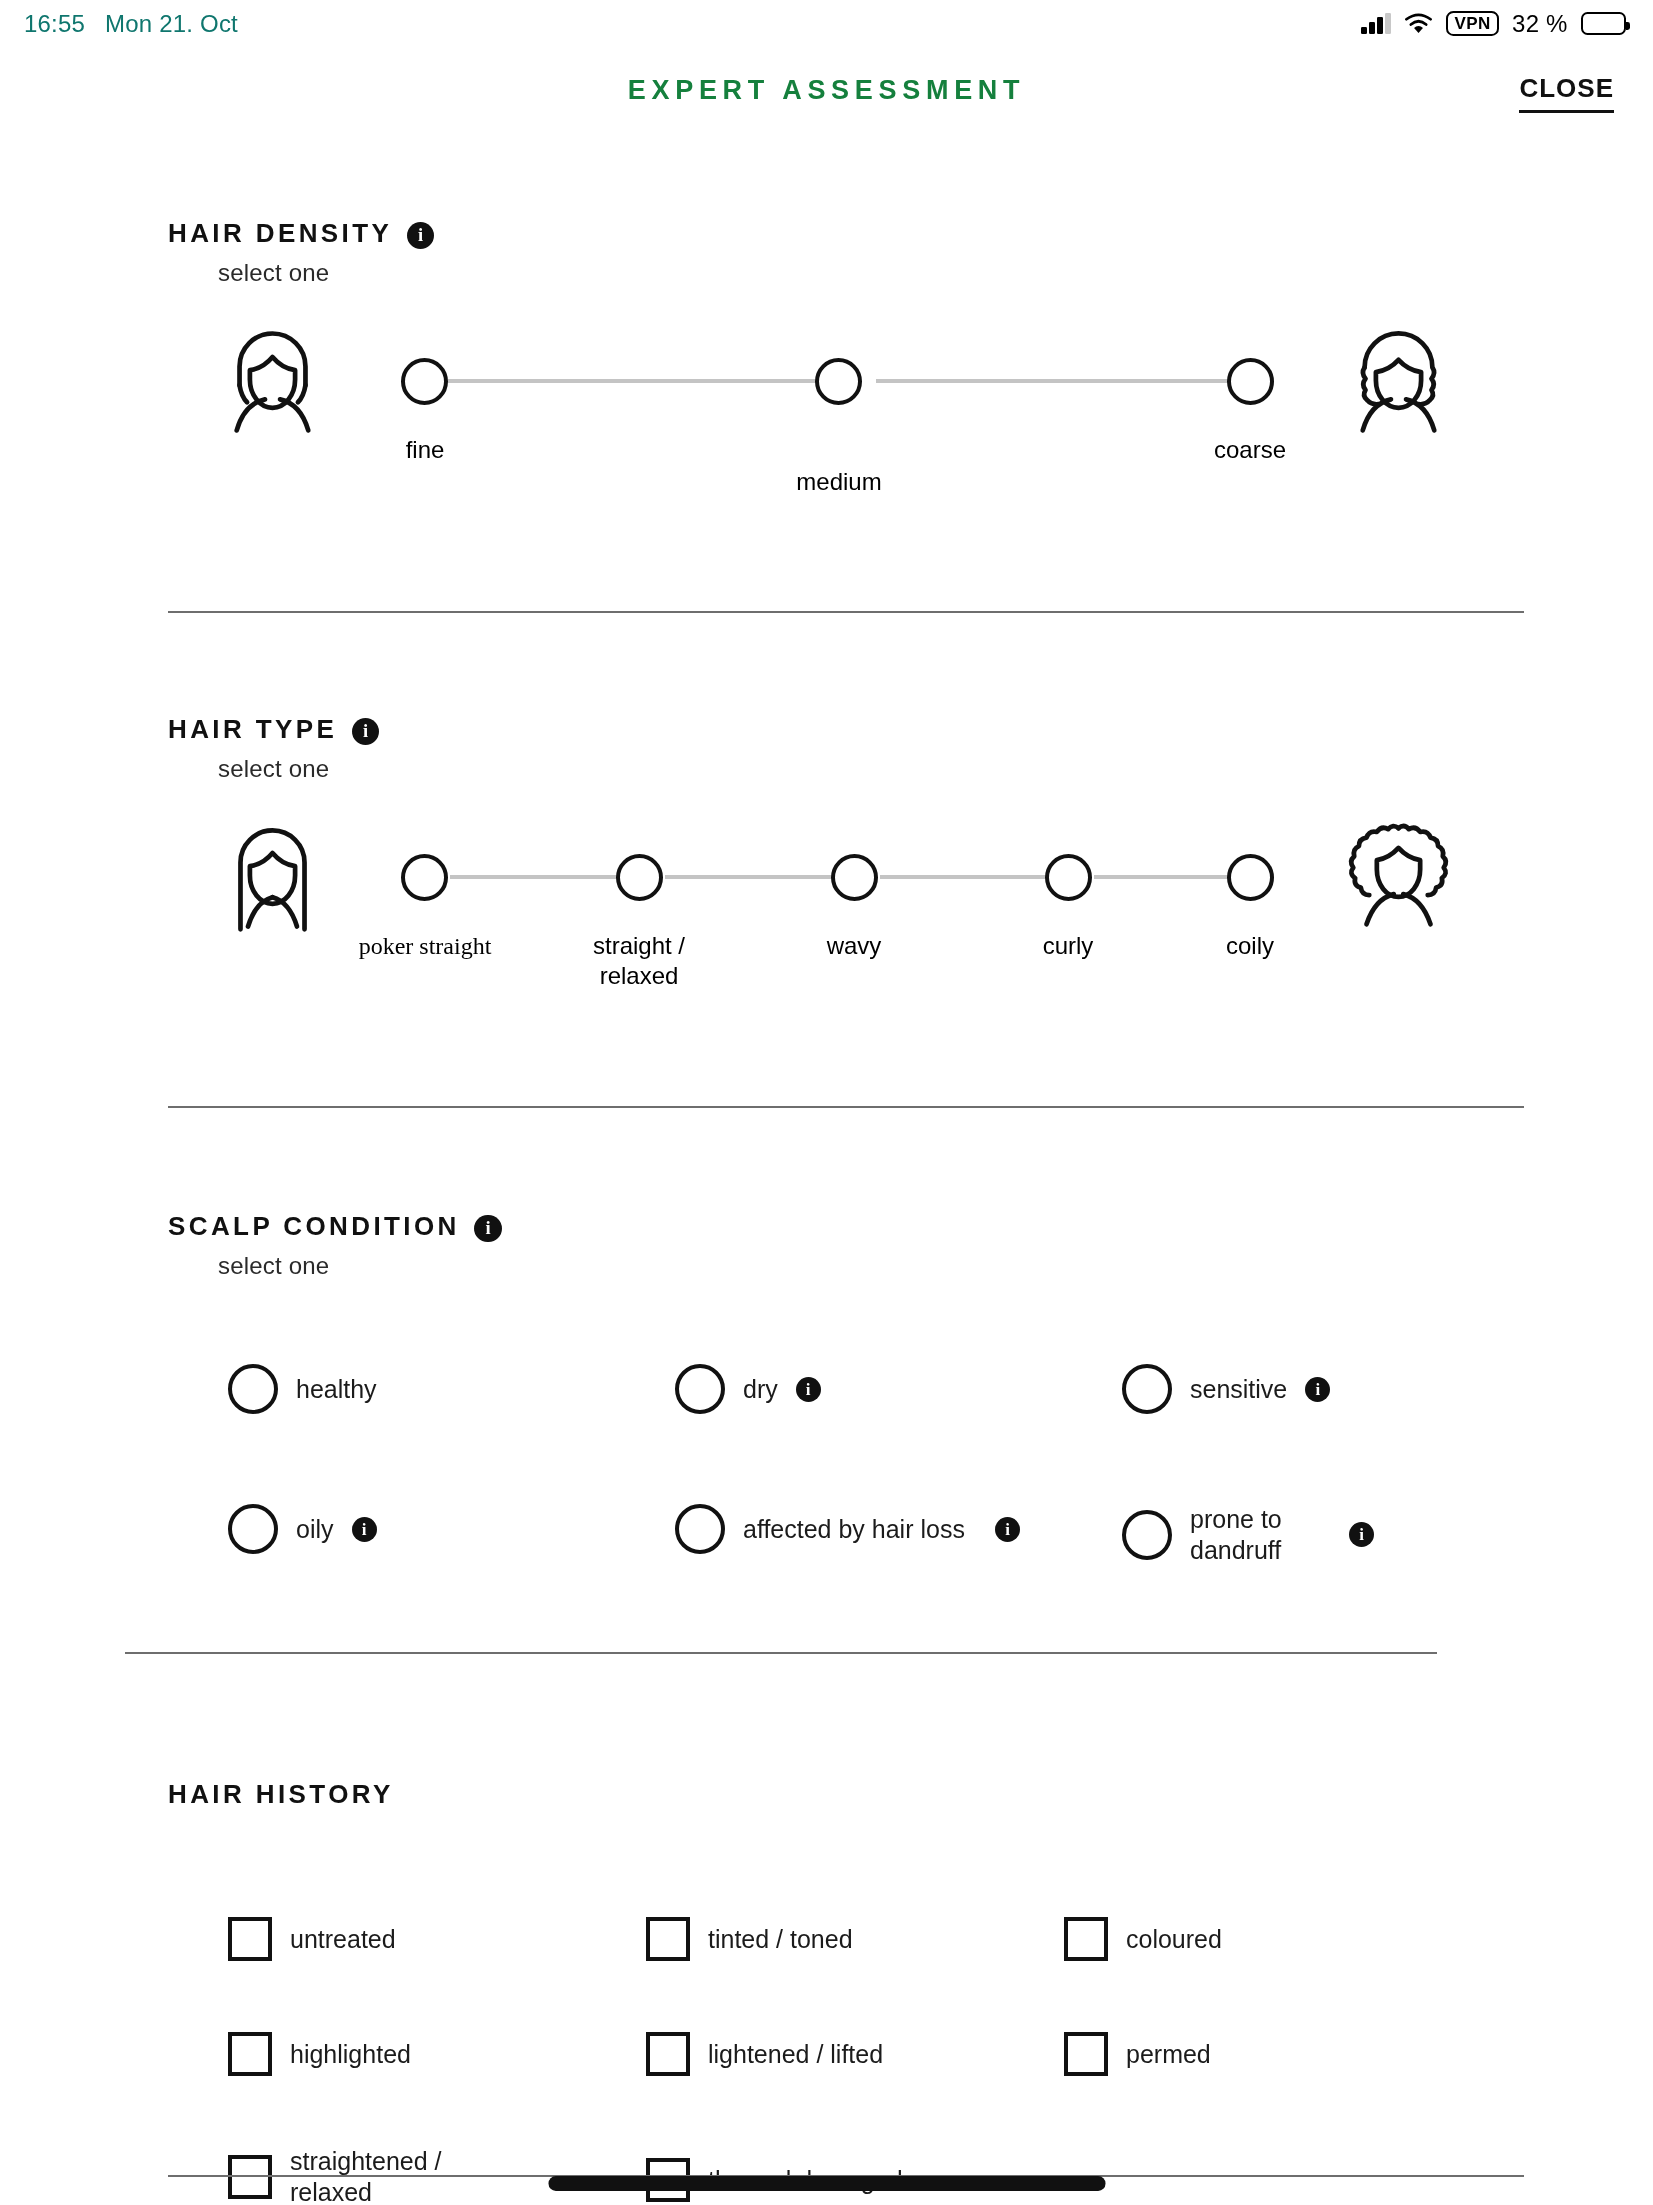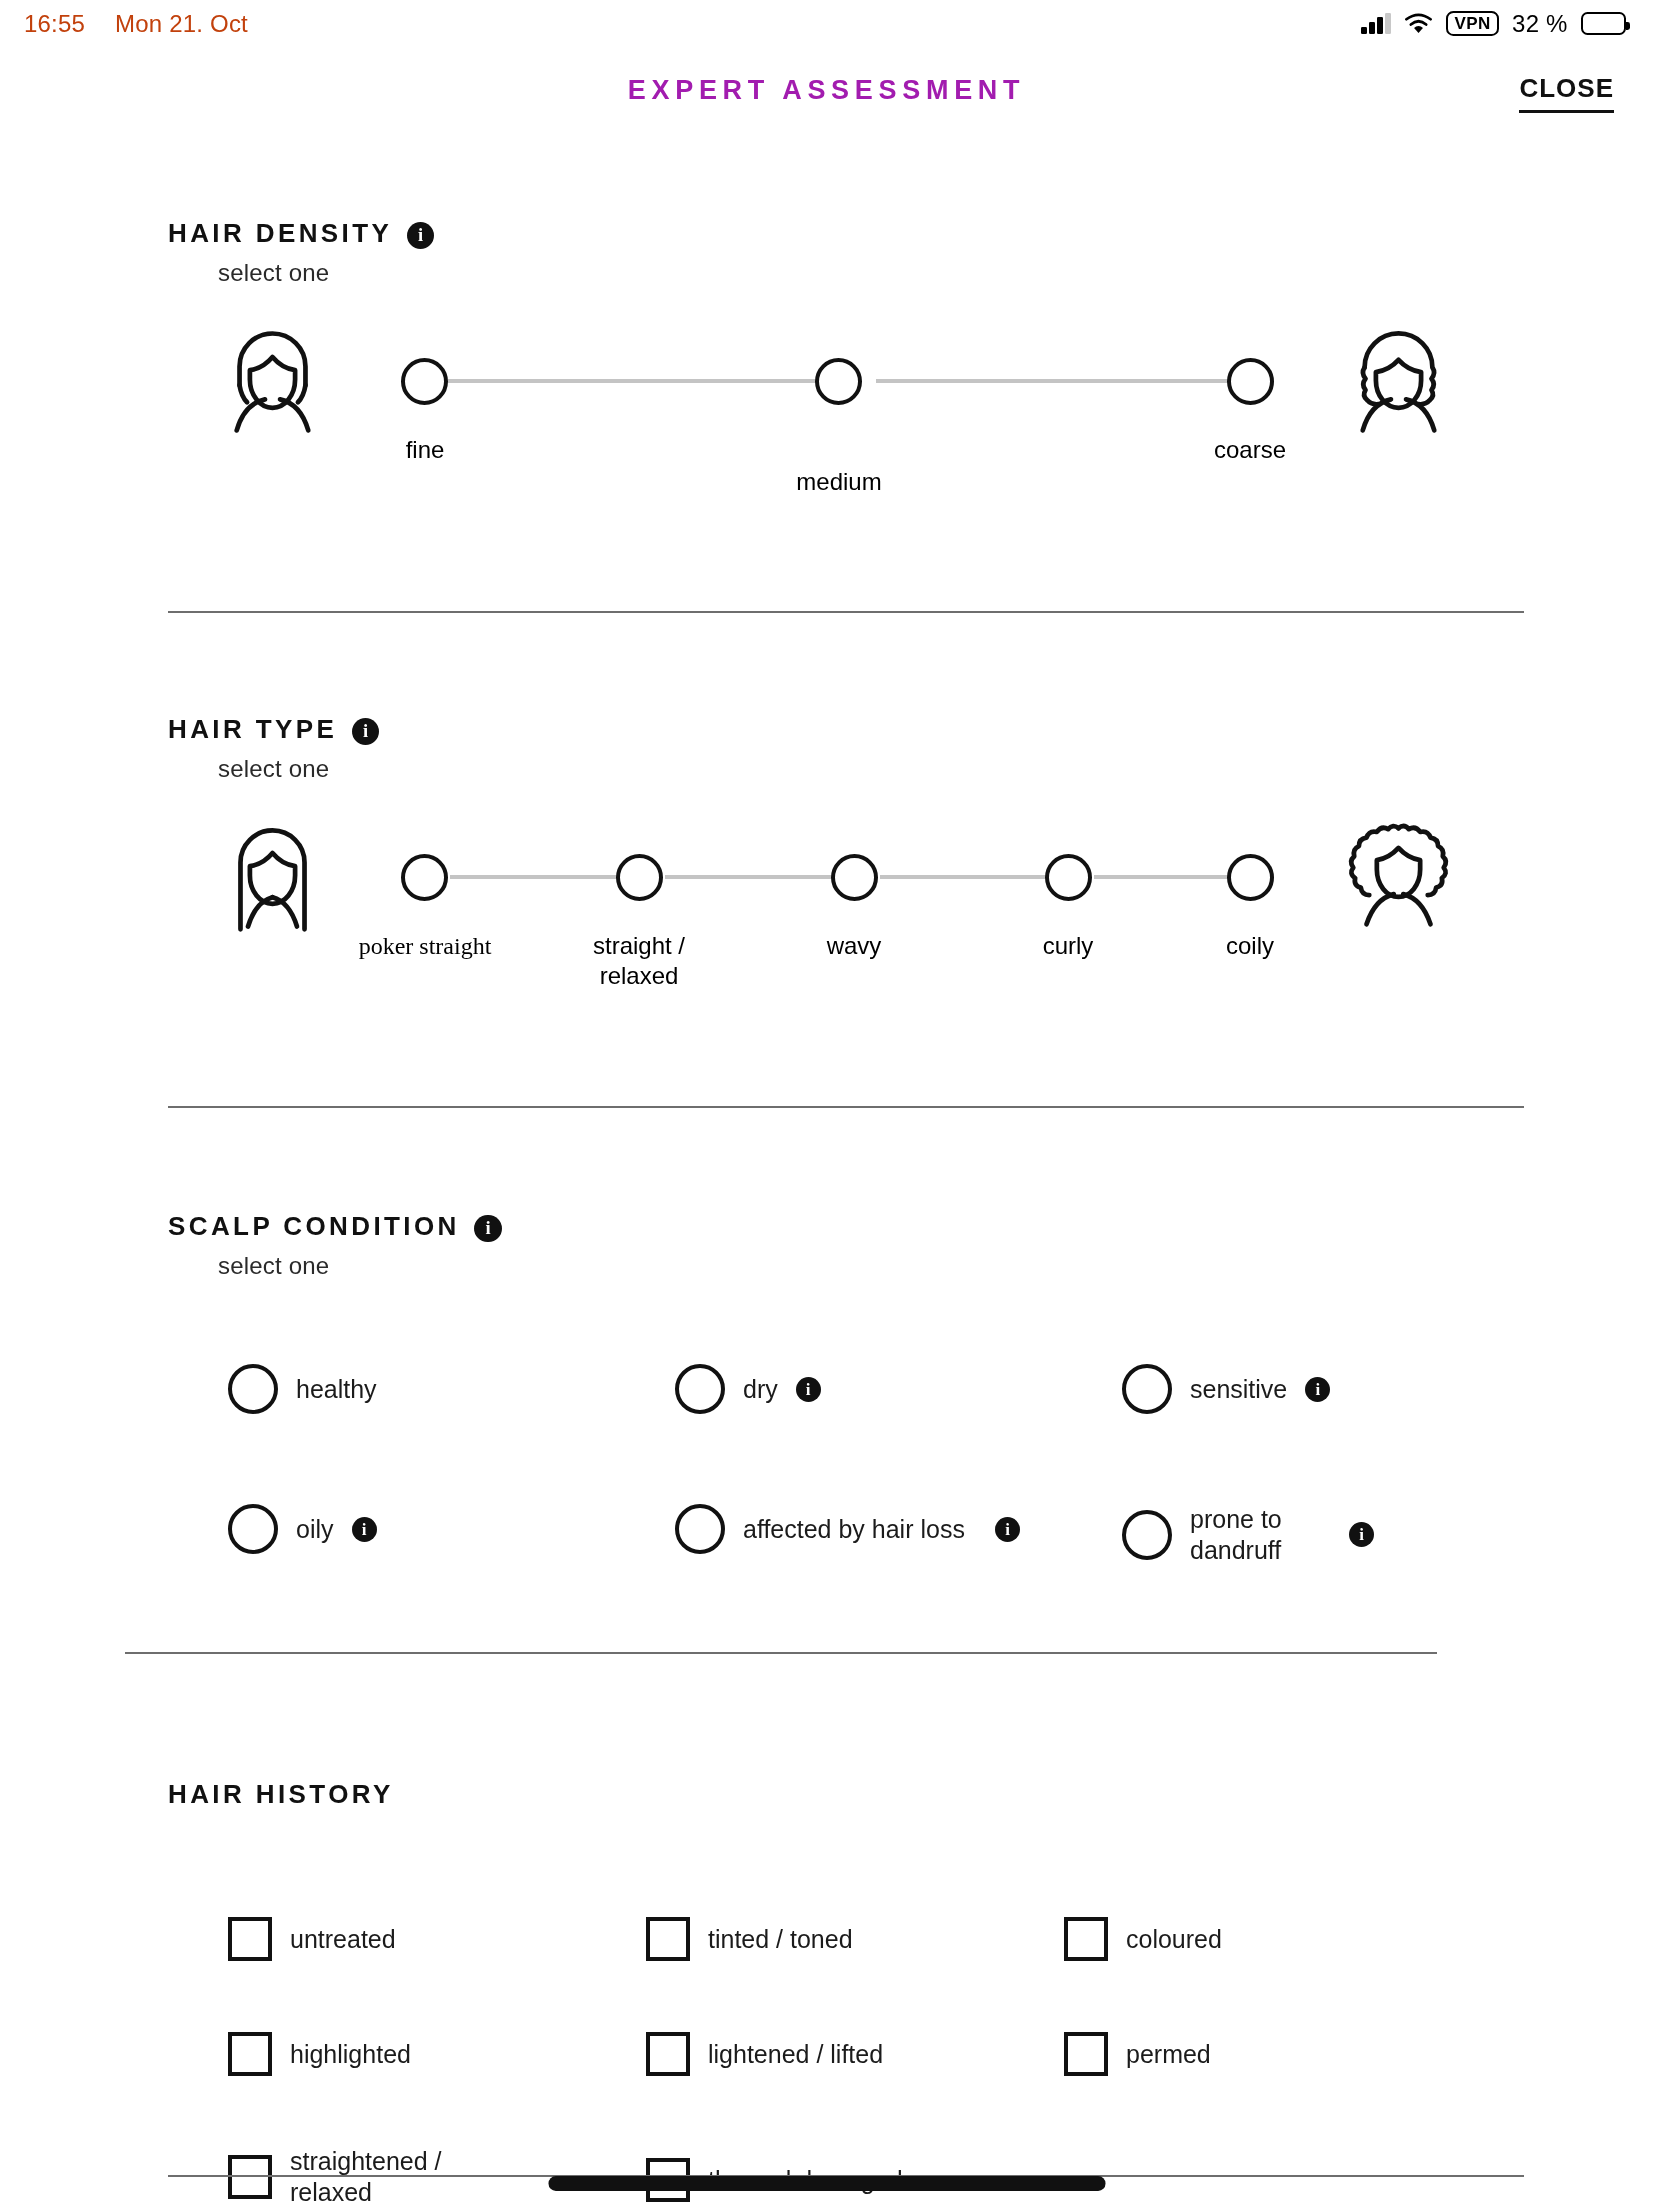--- a/index.html
+++ b/index.html
@@ -18,24 +18,24 @@
     top: 0; left: 0;
     width: 1653px; height: 47px;
     display: flex;
     align-items: center;
     justify-content: space-between;
     padding: 0 27.4px 0 24px;
   }
   .status-left {
     display: flex;
     align-items: flex-start;
-    gap: 30px;
+    gap: 20px;
     font-size: 24px;
     letter-spacing: 0.2px;
-    color: #c2410c;
+    color: #0f766e;
   }
   .status-right {
     display: flex;
     align-items: center;
     gap: 13px;
     color: #000;
   }
   .signal-bars { display: flex; align-items: flex-end; gap: 2.4px; height: 21px; }
   .signal-bars i { display: block; width: 5.7px; background: #000; border-radius: 1.2px; }
   .signal-bars i:nth-child(1) { height: 7.3px; }
@@ -77,21 +77,21 @@
     width: 1653px; height: 65px;
   }
   .page-title {
     position: absolute;
     left: 0; right: 0;
     top: 9.7px;
     text-align: center;
     font-size: 27px;
     font-weight: 700;
     letter-spacing: 5.7px;
-    color: #a21caf;
+    color: #15803d;
   }
   .close-btn {
     position: absolute;
     right: 39px;
     top: 8px;
     font-size: 26px;
     font-weight: 700;
     letter-spacing: 1px;
     color: #111;
     padding-bottom: 5.7px;

